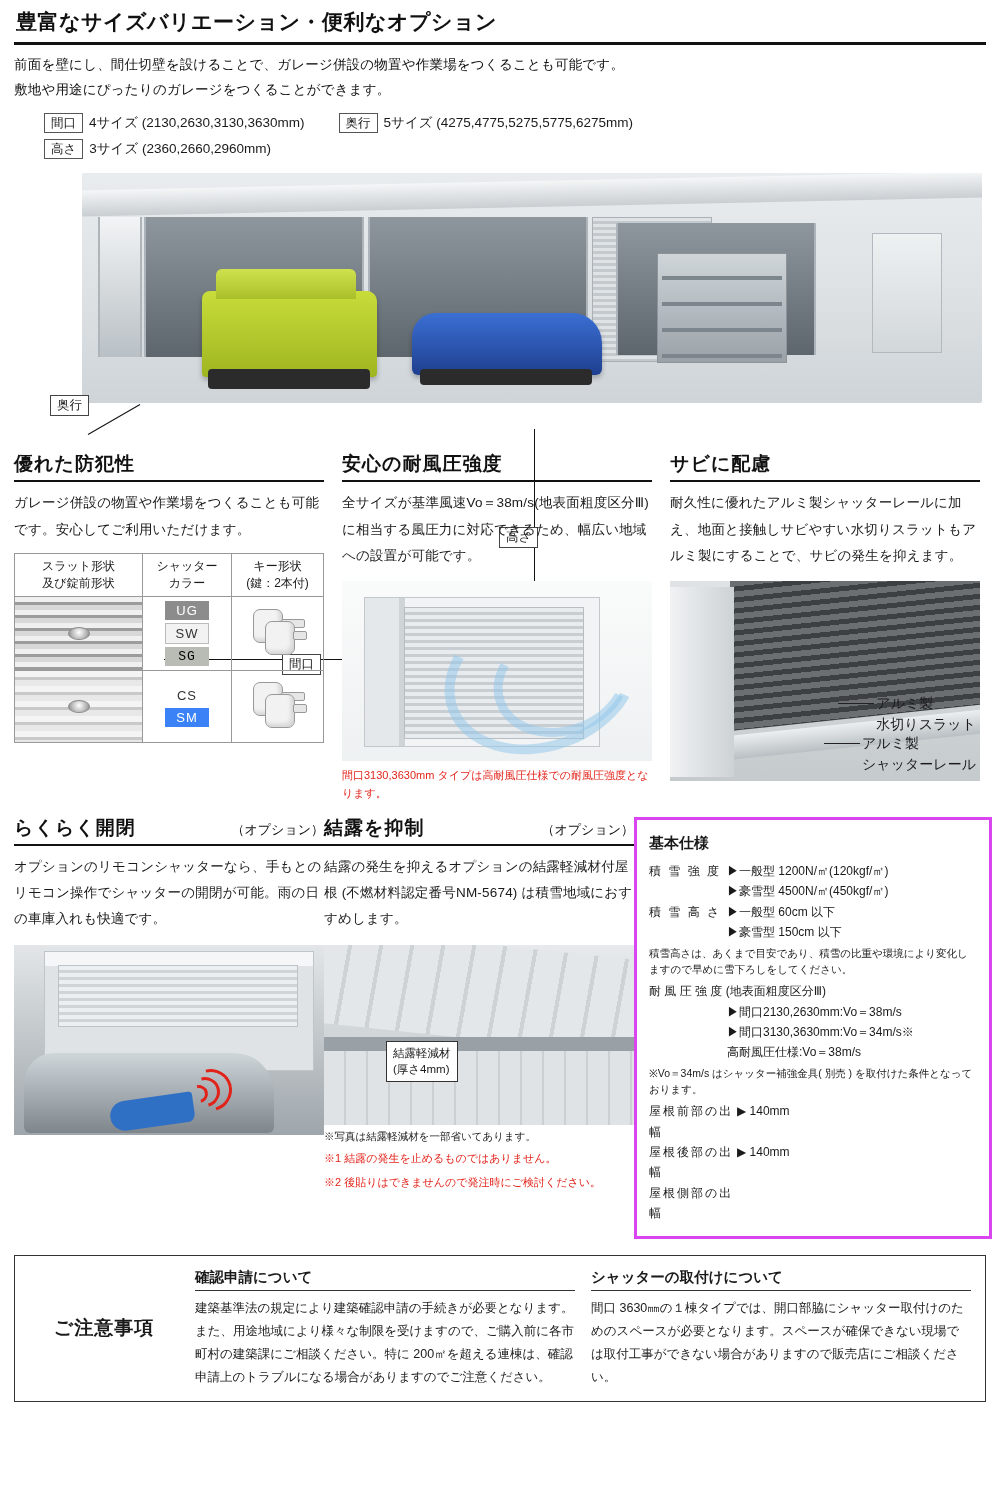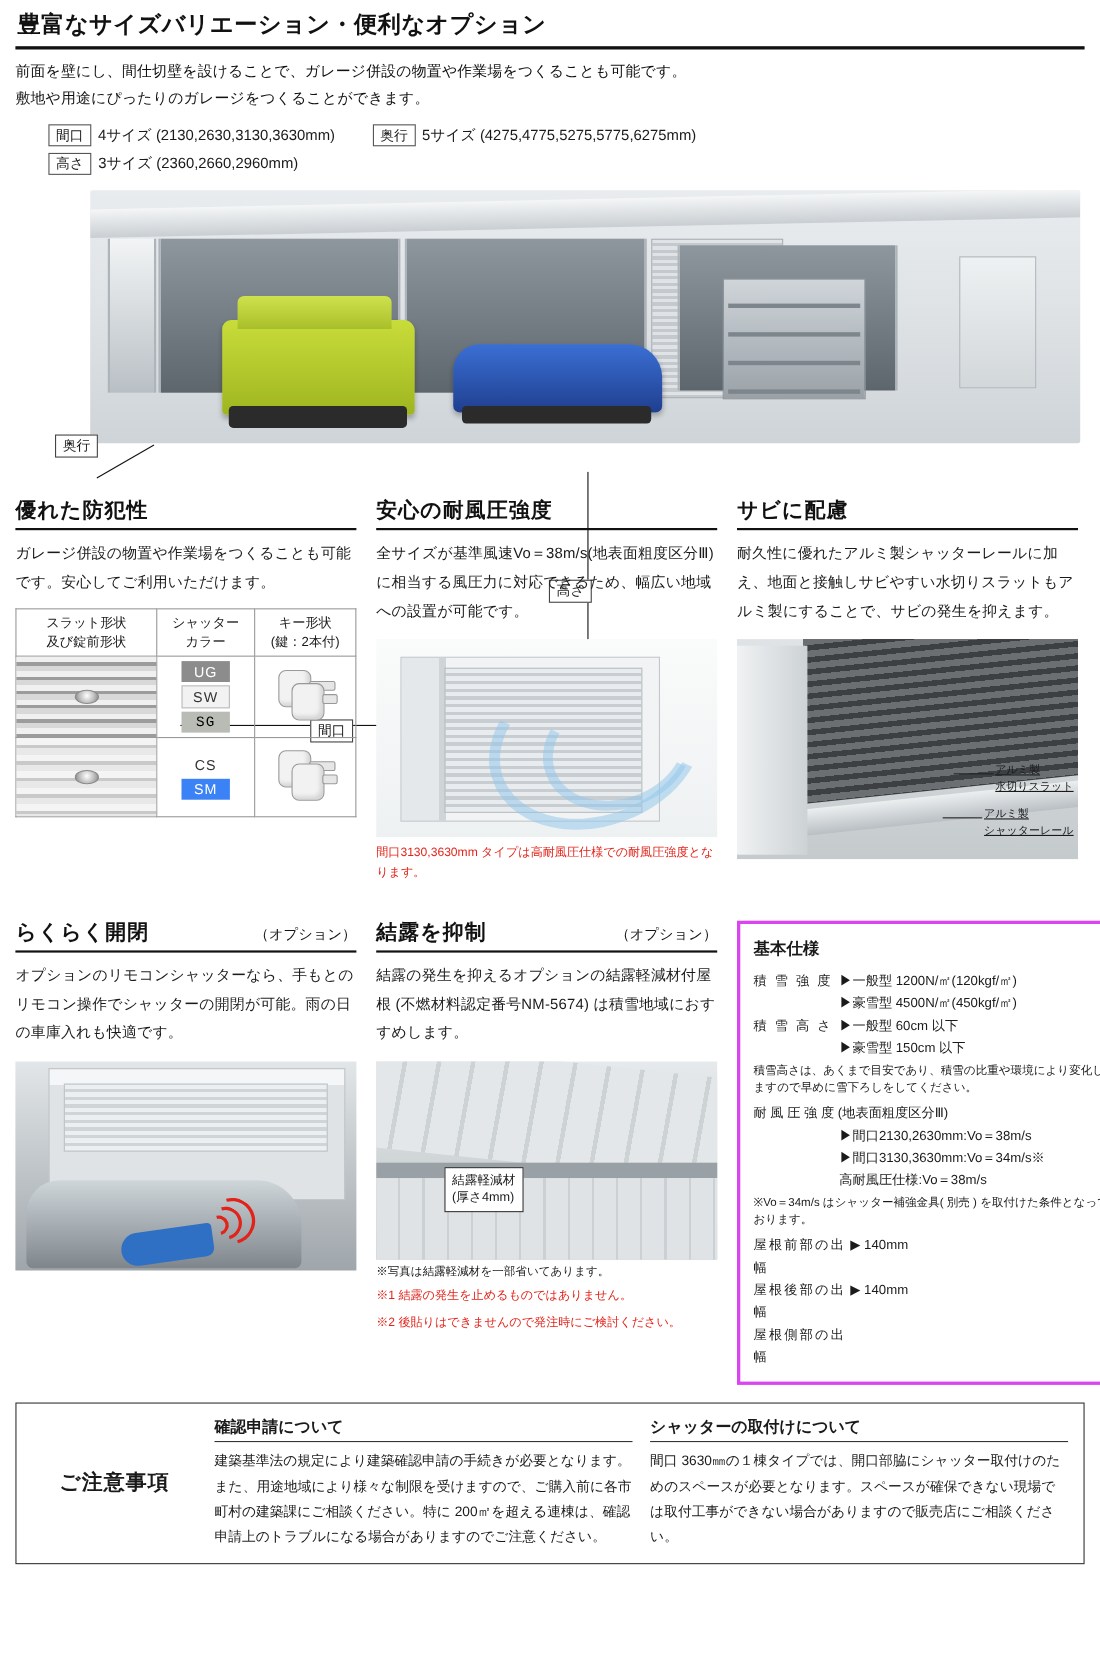--- a/index.html
+++ b/index.html
@@ -191,29 +191,29 @@
     transform:skewY(-6deg); transform-origin:left top;
   }
   .rust-wall {
     position:absolute; left:0; top:6px; width:64px; height:190px;
     background:linear-gradient(90deg,#f0f2f3,#cdd2d5);
   }
   .rust-base {
     position:absolute; left:56px; top:142px; width:254px; height:24px;
     background:linear-gradient(180deg,#eceff0,#b9bfc3); transform:skewY(-6deg);
   }
-  .callout { position:absolute; font-size:10px; line-height:1.5;text-decoration:underline; }
+  .callout { position:absolute; font-size:14px; line-height:1.5; }
   .callout:before {
     content:""; position:absolute; left:-38px; top:10px; width:36px; height:1px; background:#222;
   }
   .co1 { right:4px; top:112px; }
   .co2 { right:4px; top:152px; }
 
   
-  .cols2 { display:flex; gap:18px; margin-top:32px; }
+  .cols2 { display:flex; margin-top:12px; }
   .opt-tag { font-size:13px; color:#111; }
   .title-flex { display:flex; align-items:baseline; justify-content:space-between; }
 
   .remote-photo {
     margin-top:12px; width:310px; height:190px; position:relative; overflow:hidden;
     background:linear-gradient(180deg,#e2e6e8,#9fa6ab);
   }
   .remote-garage {
     position:absolute; left:30px; top:6px; width:270px; height:120px;
     background:linear-gradient(180deg,#f4f6f7 0 14px,#dfe3e6 14px 100%);

